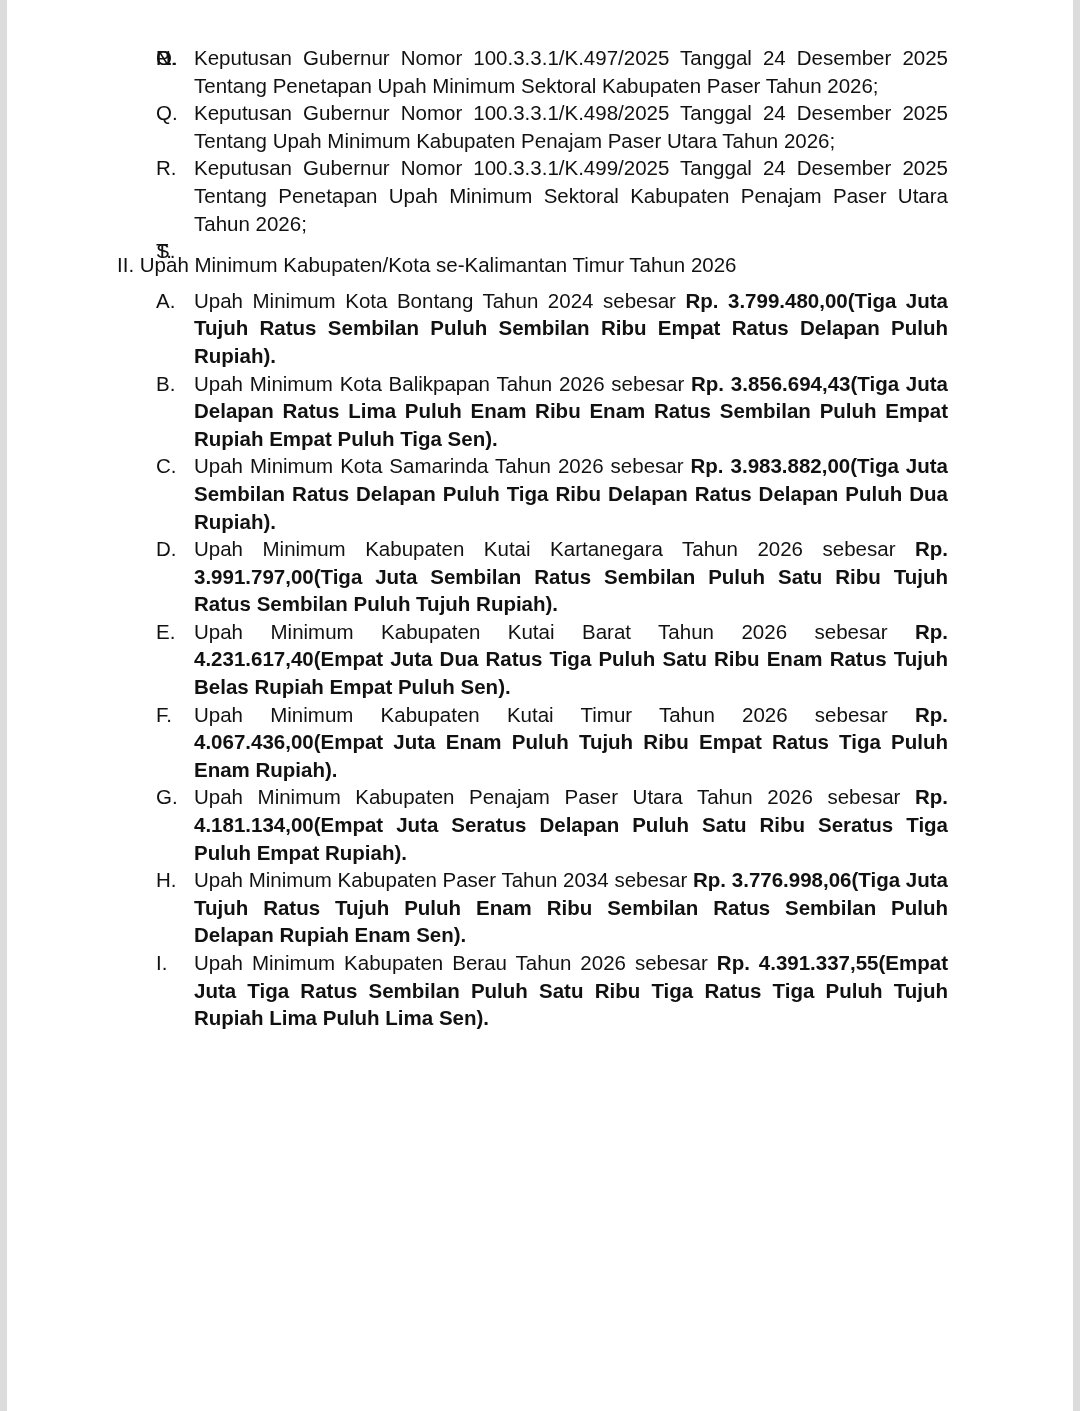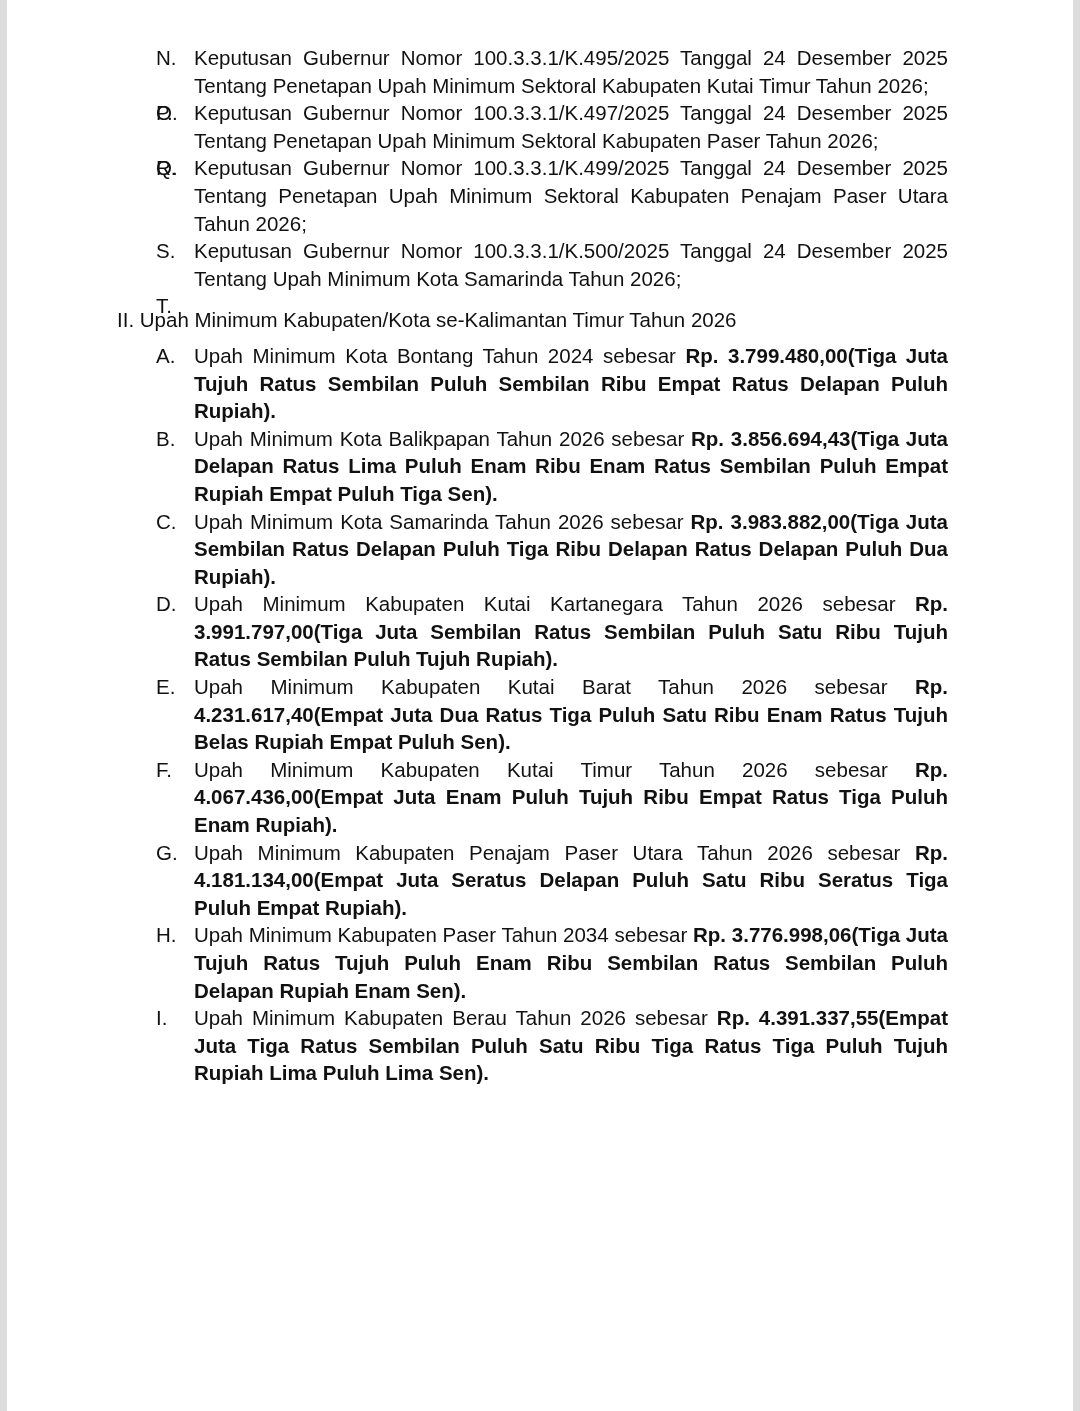--- a/index.html
+++ b/index.html
@@ -40,39 +40,38 @@
   .item .text { display:inline; }
 </style>
 </head>
 <body>
 
 <div class="page">
   <div class="content">
 
     <div class="item">
       <span class="marker">N.</span>
-      <span class="text">Keputusan Gubernur Nomor 100.3.3.1/K.495/2025 Tanggal 24 Desember 2025 Tentang Penetapan Upah Minimum Sektoral Kabupaten Kutai Timur Tahun 2026;</span>
     </div>
     <div class="item">
       <span class="marker">O.</span>
     </div>
     <div class="item">
       <span class="marker">P.</span>
       <span class="text">Keputusan Gubernur Nomor 100.3.3.1/K.497/2025 Tanggal 24 Desember 2025 Tentang Penetapan Upah Minimum Sektoral Kabupaten Paser Tahun 2026;</span>
     </div>
     <div class="item">
       <span class="marker">Q.</span>
+      <span class="text">Keputusan Gubernur Nomor 100.3.3.1/K.498/2025 Tanggal 24 Desember 2025 Tentang Upah Minimum Kabupaten Penajam Paser Utara Tahun 2026;</span>
     </div>
     <div class="item">
       <span class="marker">R.</span>
       <span class="text">Keputusan Gubernur Nomor 100.3.3.1/K.499/2025 Tanggal 24 Desember 2025 Tentang Penetapan Upah Minimum Sektoral Kabupaten Penajam Paser Utara Tahun 2026;</span>
     </div>
     <div class="item">
       <span class="marker">S.</span>
-      <span class="text">Keputusan Gubernur Nomor 100.3.3.1/K.500/2025 Tanggal 24 Desember 2025 Tentang Upah Minimum Kota Samarinda Tahun 2026;</span>
     </div>
     <div class="item">
       <span class="marker">T.</span>
     </div>
 
     <div class="section-heading">II. Upah Minimum Kabupaten/Kota se-Kalimantan Timur Tahun 2026</div>
 
     <div class="item">
       <span class="marker">A.</span>
       <span class="text">Upah Minimum Kota Bontang Tahun 2024 sebesar </span><b>Rp. 3.799.480,00(Tiga Juta Tujuh Ratus Sembilan Puluh Sembilan Ribu Empat Ratus Delapan Puluh Rupiah).</b>

